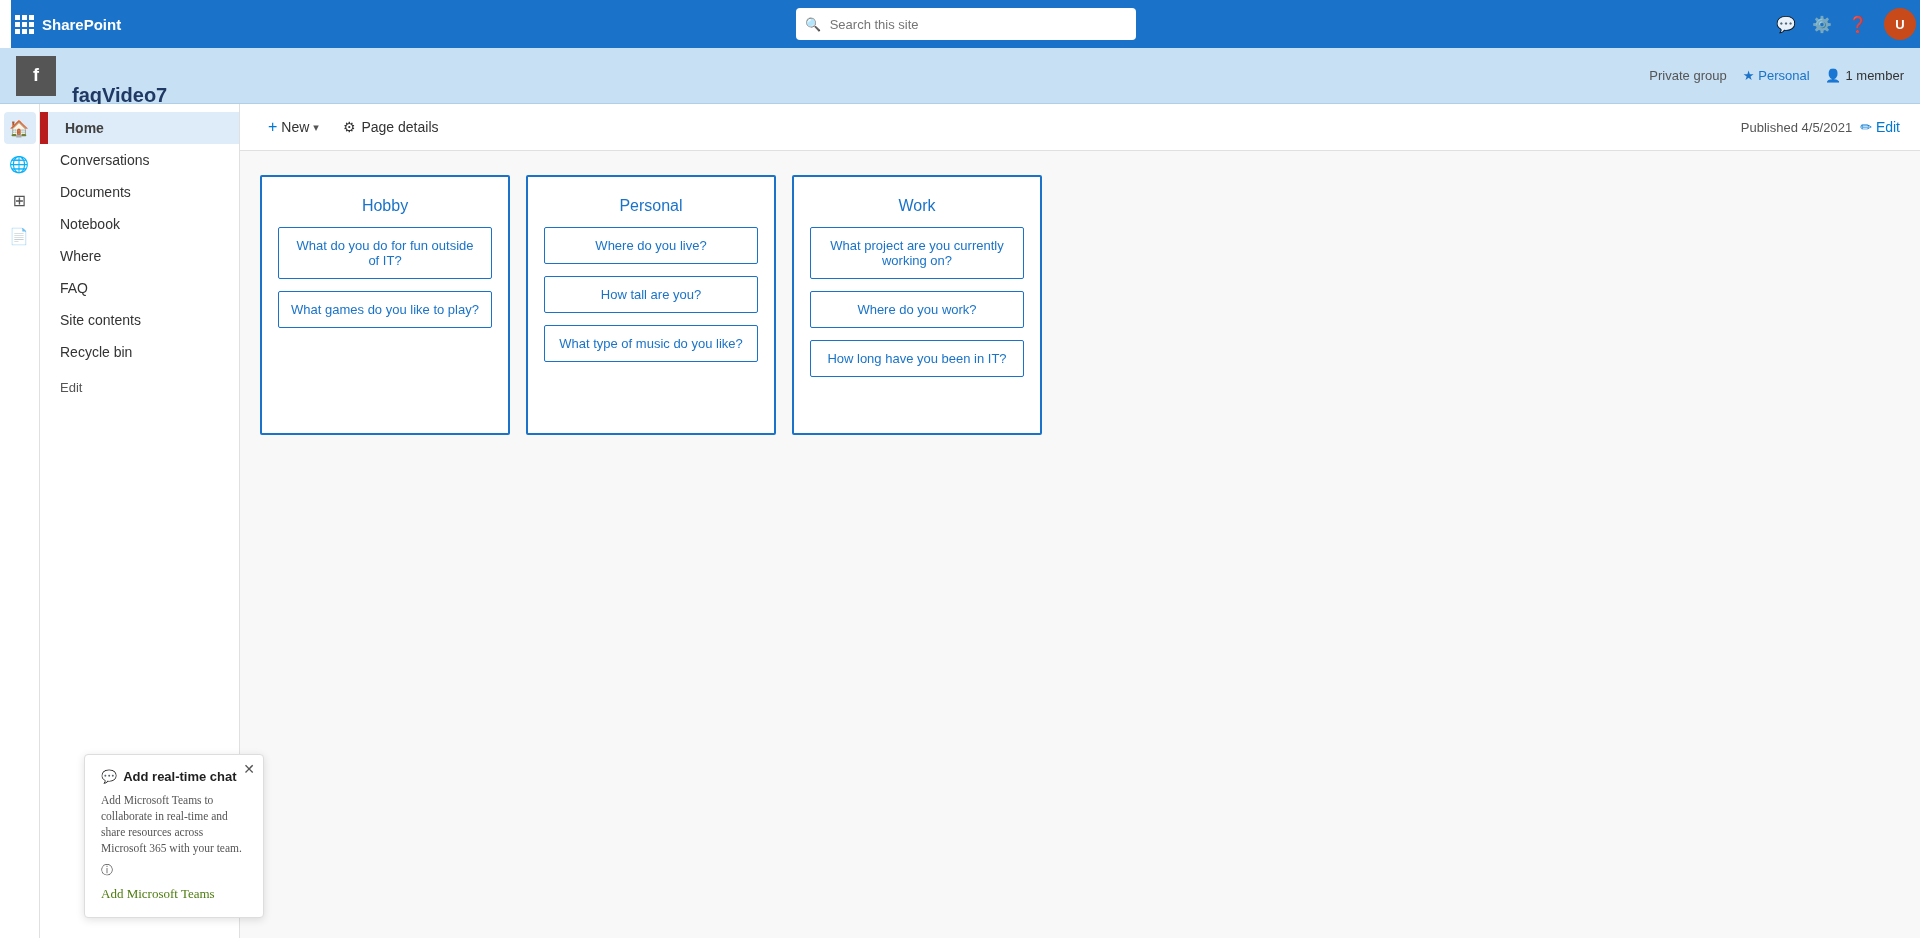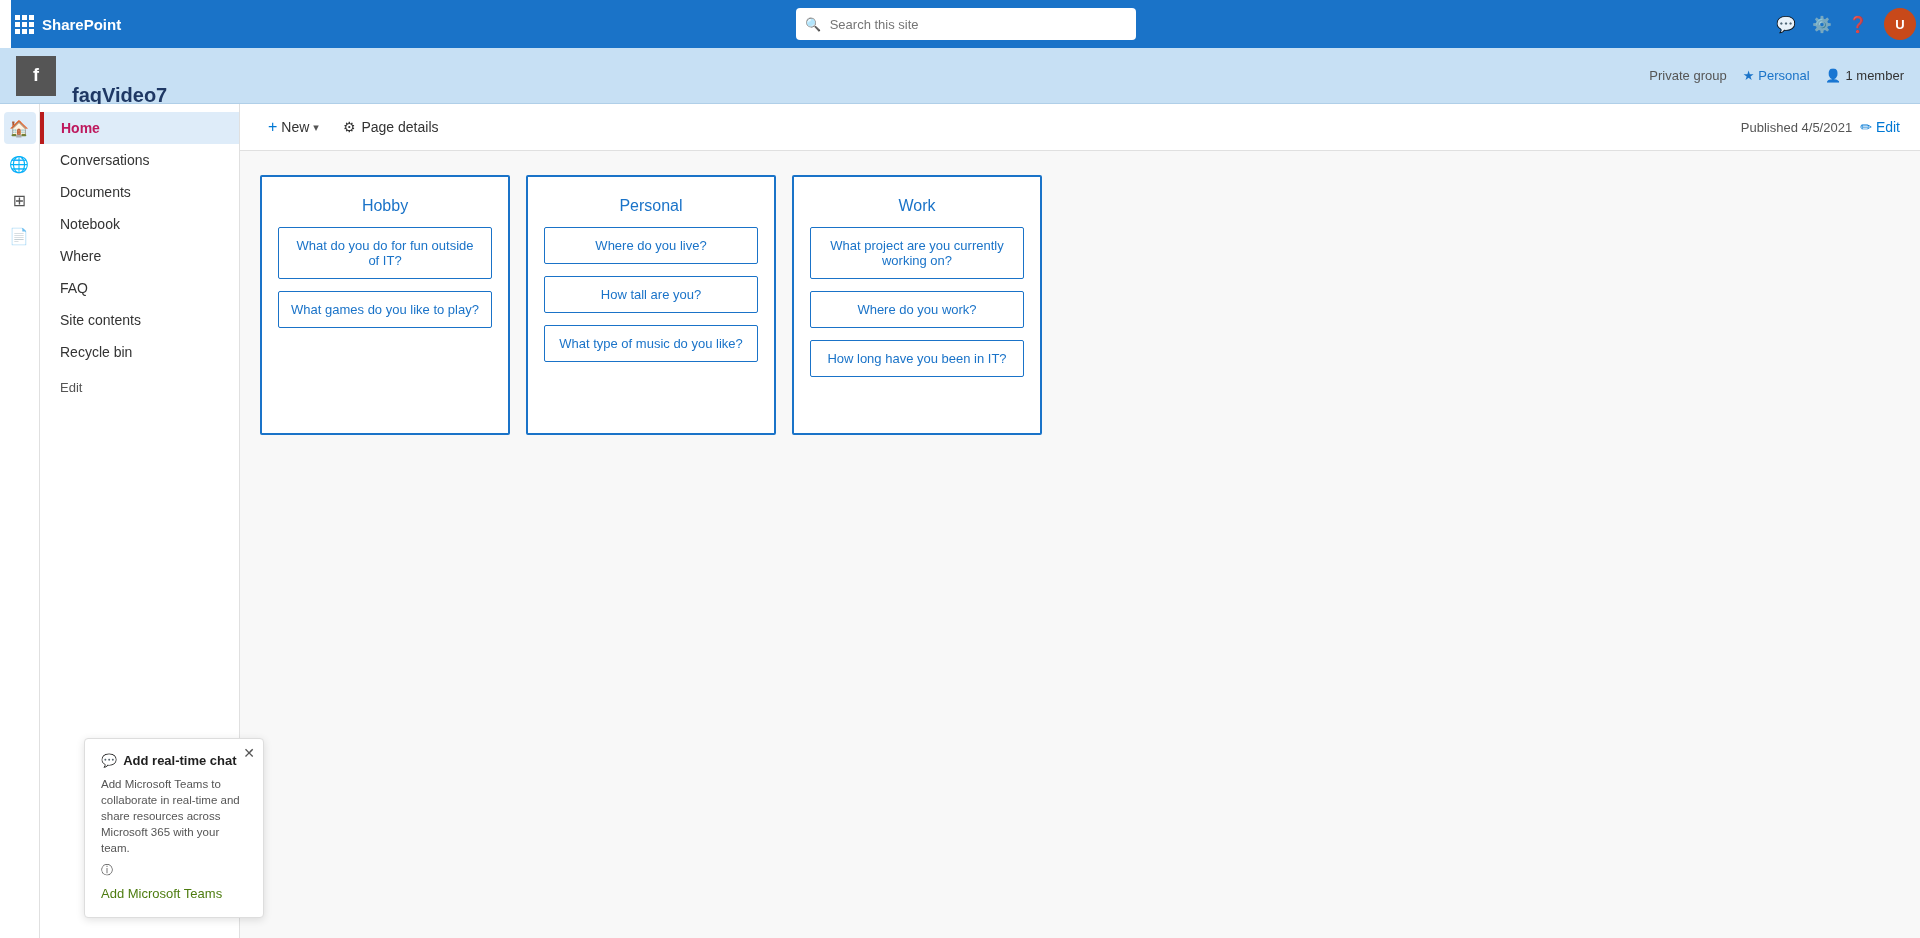--- a/index.html
+++ b/index.html
@@ -156,22 +156,22 @@
     .sidebar-item {
       padding: 8px 20px;
       font-size: 14px;
       color: #333;
       cursor: pointer;
       display: block;
     }
     .sidebar-item.active {
       background: #deecf9;
       font-weight: 600;
-      color: #be185d;
-      border-left: 4px solid #b91c1c;
+      color: #404040;
+      border-left: 8px solid #b91c1c;
       padding-left: 17px;
     }
     .sidebar-edit {
       padding: 8px 20px;
       font-size: 13px;
       color: #555;
       cursor: pointer;
       margin-top: 4px;
     }
 
@@ -191,21 +191,21 @@
     .chat-popup-close {
       position: absolute; top: 6px; right: 8px;
       color: #555; cursor: pointer; font-size: 14px;
     }
     .chat-popup-title {
       font-size: 13px; font-weight: 600; color: #1f1f1f;
       display: flex; align-items: center; gap: 6px;
       margin-bottom: 8px;
     }
     .chat-popup-body {
-      font-size: 11.5px; color: #555; line-height: 1.4;
+      font-size: 11.5px; color: #555; line-height: 1.4; font-family: Liberation Serif, serif;
     }
     .chat-popup-info {
       color: #555; font-size: 12px; margin-top: 6px;
     }
     .chat-popup-link {
       color: #4d7c0f; font-size: 13px; cursor: pointer;
       margin-top: 6px; display: block;
     }
 
     

